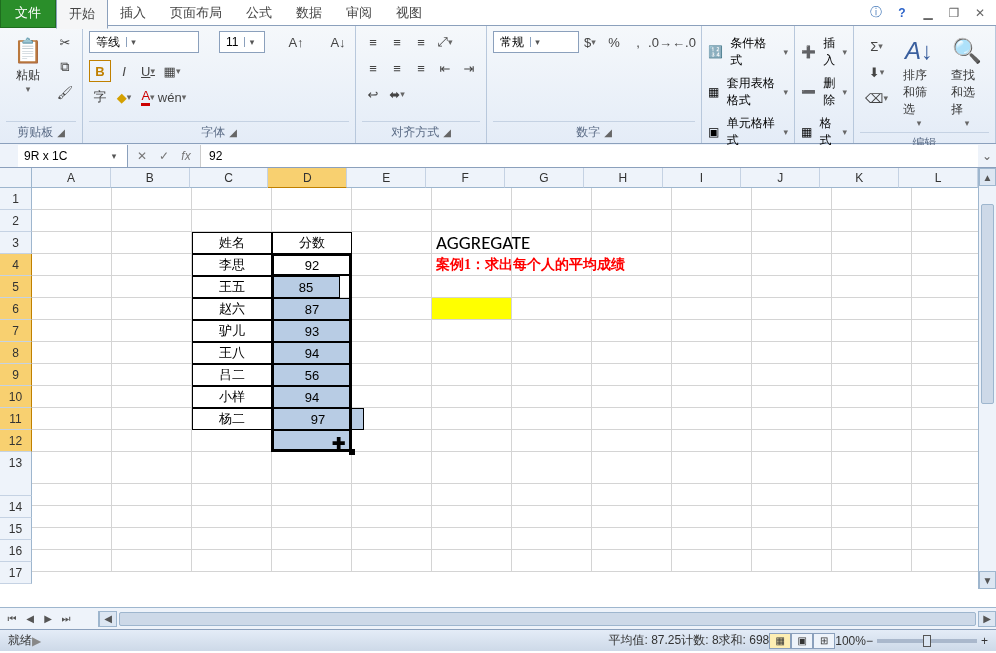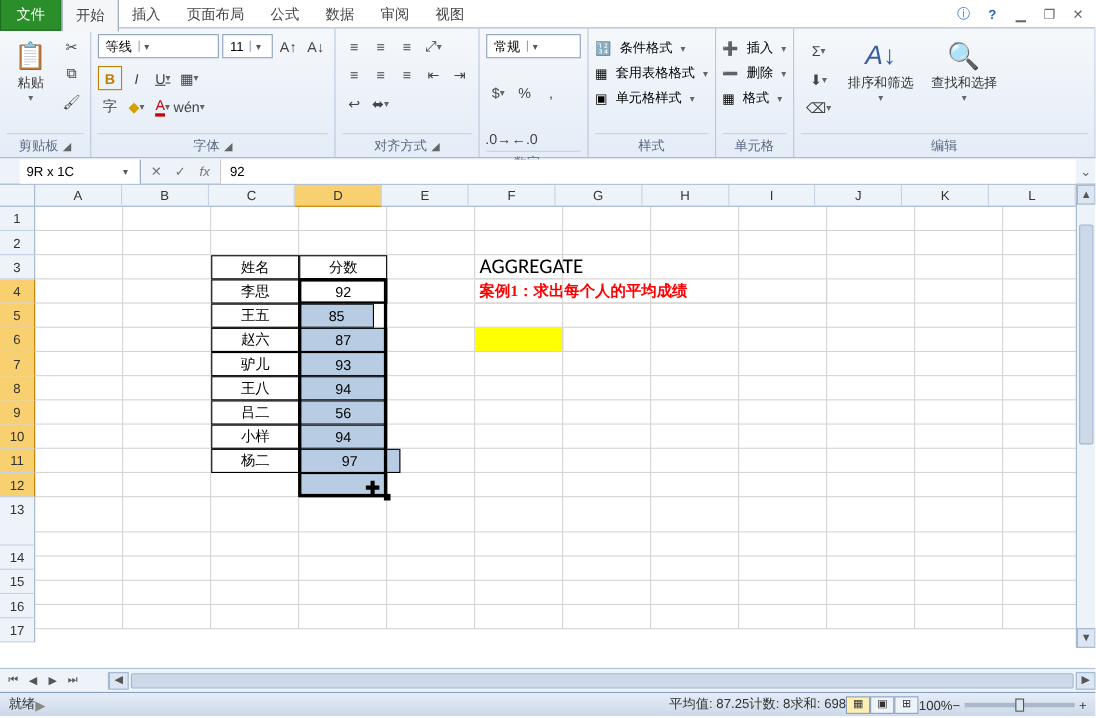--- a/index.html
+++ b/index.html
@@ -15,21 +15,21 @@
 
 
 .ribbon { display: flex; background: linear-gradient(#f5f8fb, #e4ecf7); border-bottom: 1px solid #8ba0bc; height: 118px; }
 .ribbon-group { border-right: 1px solid #b8c8dc; padding: 3px 6px 0; display: flex; flex-direction: column; justify-content: space-between; }
 .ribbon-group-label { text-align: center; font-size: 12px; color: #5a6b85; padding: 2px 0; border-top: 1px solid #c5d2e3; display: flex; justify-content: center; align-items: center; gap: 4px; }
 .ribbon-body { display: flex; gap: 4px; align-items: flex-start; flex: 1; padding-top: 2px; }
 .big-btn { display: flex; flex-direction: column; align-items: center; padding: 4px 6px; cursor: pointer; font-size: 12px; color: #333; }
 .big-btn .ic { width: 32px; height: 32px; display: flex; align-items: center; justify-content: center; font-size: 24px; }
 .vcol { display: flex; flex-direction: column; gap: 3px; }
 .small-btn { width: 22px; height: 22px; display: inline-flex; align-items: center; justify-content: center; cursor: pointer; font-size: 13px; color: #444; border: 1px solid transparent; }
-.font-row { display: flex; gap: 3px; align-items: center; margin-bottom: 3px; }
+.font-row { display: flex; gap: 20px; align-items: center; margin-bottom: 3px; }
 .combo { display: inline-flex; align-items: center; background: #fff; border: 1px solid #8ba0bc; height: 22px; font-size: 12px; }
 .combo span:first-child { padding: 0 6px; }
 .dd { width: 14px; text-align: center; border-left: 1px solid #8ba0bc; color: #555; font-size: 9px; }
 .hline { display: flex; gap: 2px; align-items: center; }
 .mini-arrow { font-size: 9px; color: #666; }
 .launcher { font-size: 10px; color: #666; cursor: pointer; }
 
 
 .fbar-row { display: flex; align-items: center; border-bottom: 1px solid #8ba0bc; height: 24px; background: #eef3fa; }
 .namebox { width: 110px; border-right: 1px solid #8ba0bc; display: flex; align-items: center; padding: 0 6px; background: #fff; height: 22px; margin-left: 18px; }
@@ -181,21 +181,21 @@
         <div class="small-btn">⬌<span class="mini-arrow">▾</span></div>
       </div>
     </div>
     <div class="ribbon-group-label">
         <span>对齐方式</span>
         <span class="launcher">◢</span>
       </div>
   </div>
 
   <div class="ribbon-group">
-    <div class="ribbon-body" style="flex-direction:column;gap:20px">
+    <div class="ribbon-body" style="gap:0">
       <div class="combo" style="width:86px">
           <span>常规</span>
           <span class="dd">▾</span>
         </div>
       <div class="hline">
         <div class="small-btn">$<span class="mini-arrow">▾</span></div>
         <div class="small-btn">%</div>
         <div class="small-btn">,</div>
       </div>
       <div class="hline">

